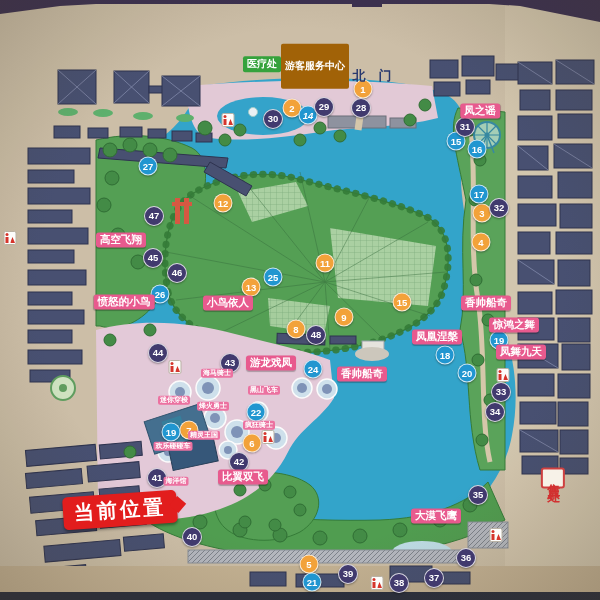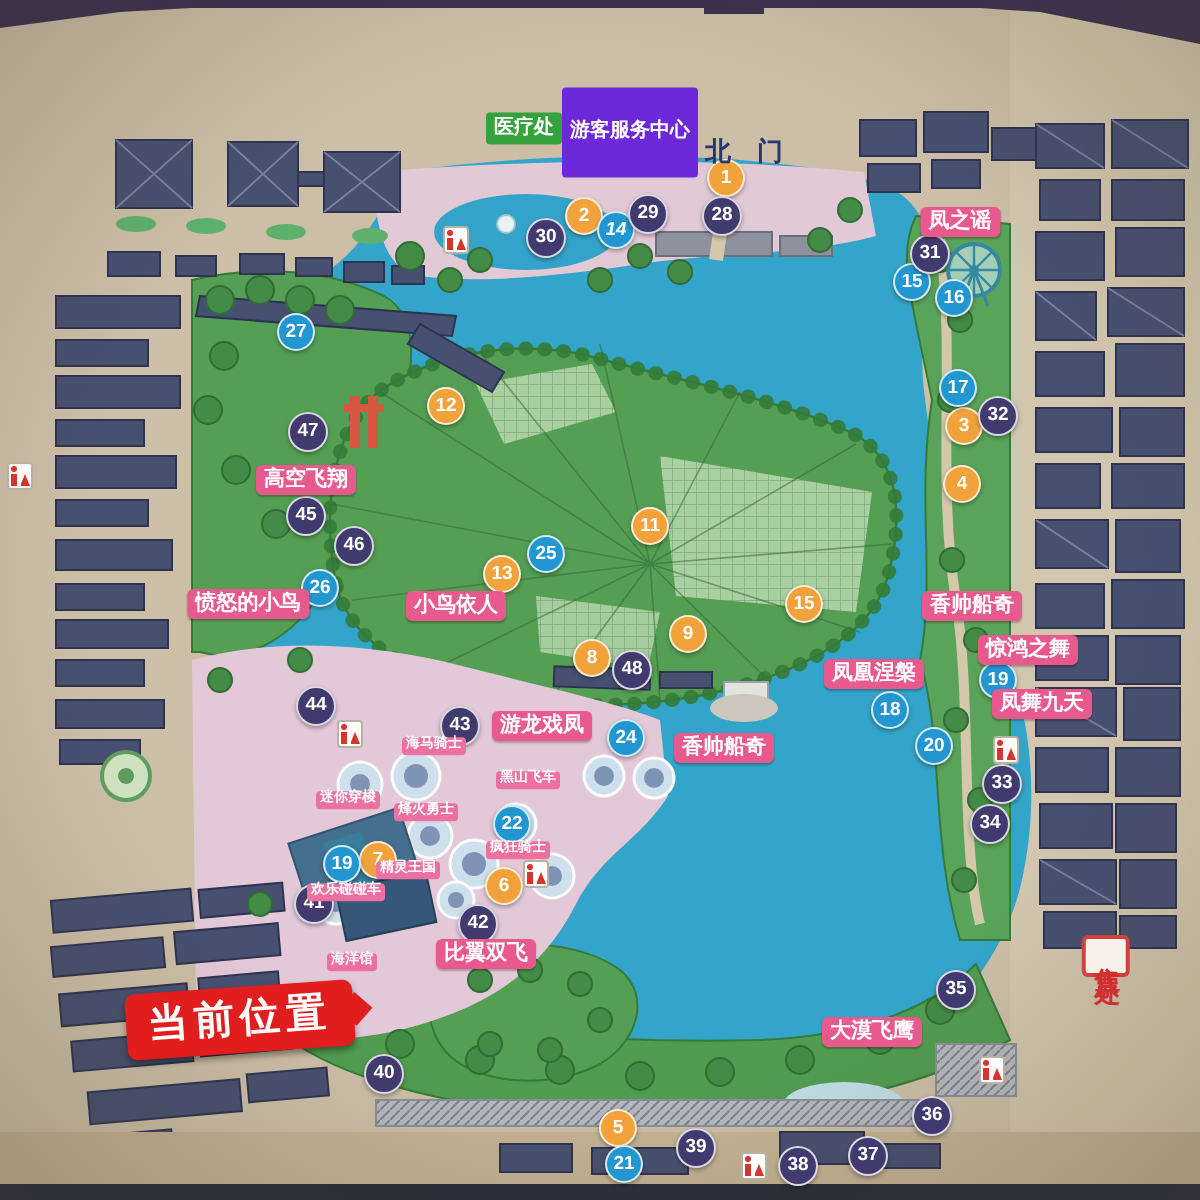--- a/index.html
+++ b/index.html
@@ -17,21 +17,21 @@
   .marker.orange{background:#f2a23a;}
   .marker.blue{background:#2196d0;}
   .marker.navy{background:#413a6e;width:18px;height:18px;}
   .lbl{position:absolute;transform:translate(-50%,-50%);white-space:nowrap;line-height:1.25;}
   .lbl.pink{background:#e85a8e;color:#fff;font-size:10.5px;font-weight:bold;
     padding:1px 4px;border-radius:3px;box-shadow:0 1px 1px rgba(0,0,0,.25);}
   .lbl.pink-small{background:#ec71a0;color:#fff;font-size:7px;font-weight:bold;
     padding:0 2px;border-radius:2px;}
   .lbl.green-tag{background:#35a23c;color:#fff;font-size:10px;font-weight:bold;
     padding:1.5px 4px;border-radius:2px;}
-  .lbl.red-tag{background:#6d28d9;color:#fff;font-size:10px;font-weight:bold;
+  .lbl.red-tag{background:#a16207;color:#fff;font-size:10px;font-weight:bold;
     padding:16px 4px;border-radius:2px;}
   .lbl.gate{color:#27386e;font-size:13px;font-weight:bold;letter-spacing:13px;
     text-indent:13px;}
   .lbl.current{background:#e21d1d;color:#fff;font-size:20px;font-weight:bold;
     padding:4px 11px;border-radius:5px;letter-spacing:3px;transform:translate(-50%,-50%) rotate(-4deg);
     box-shadow:0 2px 3px rgba(0,0,0,.4);}
   .lbl.current::after{content:"";position:absolute;right:-7px;top:9px;width:12px;height:12px;
     background:#e21d1d;transform:rotate(45deg);}
   .lbl.ticket{writing-mode:vertical-rl;background:#f7f2e8;color:#d23030;font-size:13px;
     font-weight:bold;border:2px solid #cf4040;border-radius:3px;padding:4px 2px;letter-spacing:3px;}
@@ -353,33 +353,33 @@
       <div class="marker navy" style="left: 465px; top: 127px;">31</div>
       <div class="marker navy" style="left: 499px; top: 208px;">32</div>
       <div class="marker navy" style="left: 501px; top: 392px;">33</div>
       <div class="marker navy" style="left: 495px; top: 412px;">34</div>
       <div class="marker navy" style="left: 478px; top: 495px;">35</div>
       <div class="marker navy" style="left: 466px; top: 558px;">36</div>
       <div class="marker navy" style="left: 434px; top: 578px;">37</div>
       <div class="marker navy" style="left: 399px; top: 583px;">38</div>
       <div class="marker navy" style="left: 348px; top: 574px;">39</div>
       <div class="marker navy" style="left: 192px; top: 537px;">40</div>
-      <div class="marker navy" style="left: 157px; top: 452px;">41</div>
+      <div class="marker navy" style="left: 157px; top: 478px;">41</div>
       <div class="marker navy" style="left: 239px; top: 462px;">42</div>
       <div class="marker navy" style="left: 230px; top: 363px;">43</div>
       <div class="marker navy" style="left: 158px; top: 353px;">44</div>
       <div class="marker navy" style="left: 153px; top: 258px;">45</div>
       <div class="marker navy" style="left: 177px; top: 273px;">46</div>
       <div class="marker navy" style="left: 154px; top: 216px;">47</div>
       <div class="marker navy" style="left: 316px; top: 335px;">48</div>
       <div class="lbl green-tag" style="left: 262px; top: 64px;">医疗处</div>
       <div class="lbl red-tag" style="left: 315px; top: 66px;">游客服务中心</div>
       <div class="lbl gate" style="left: 372px; top: 76px;">北门</div>
       <div class="lbl pink" style="left: 480px; top: 111px;">凤之谣</div>
-      <div class="lbl pink" style="left: 121px; top: 240px; margin-left: 32px;">高空飞翔</div>
+      <div class="lbl pink" style="left: 121px; top: 240px;">高空飞翔</div>
       <div class="lbl pink" style="left: 124px; top: 302px;">愤怒的小鸟</div>
       <div class="lbl pink" style="left: 228px; top: 303px;">小鸟依人</div>
       <div class="lbl pink" style="left: 486px; top: 303px;">香帅船奇</div>
       <div class="lbl pink" style="left: 514px; top: 325px;">惊鸿之舞</div>
       <div class="lbl pink" style="left: 437px; top: 337px;">凤凰涅槃</div>
       <div class="lbl pink" style="left: 521px; top: 352px;">凤舞九天</div>
       <div class="lbl pink" style="left: 271px; top: 363px;">游龙戏凤</div>
       <div class="lbl pink" style="left: 362px; top: 374px;">香帅船奇</div>
       <div class="lbl pink" style="left: 243px; top: 477px;">比翼双飞</div>
       <div class="lbl pink" style="left: 436px; top: 516px;">大漠飞鹰</div>

